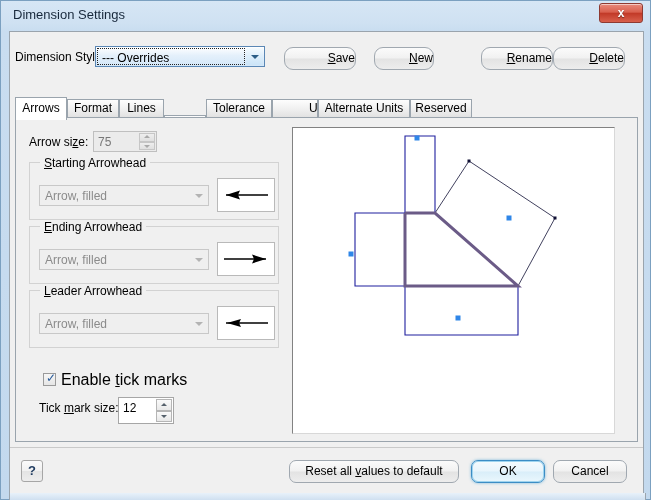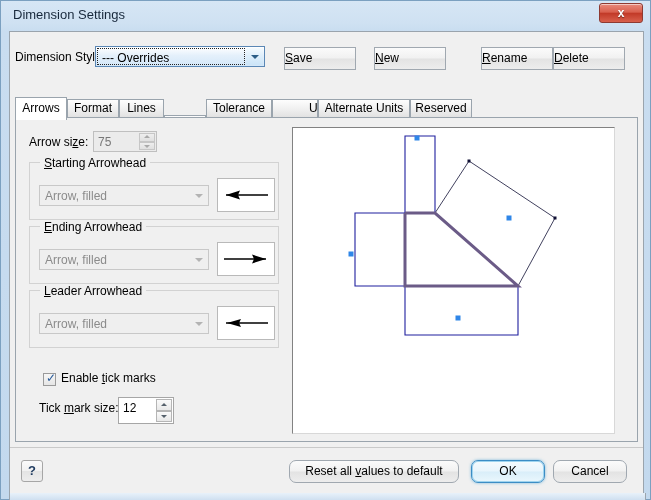--- a/index.html
+++ b/index.html
@@ -101,24 +101,24 @@
     border-right: 4px solid transparent;
     border-top: 4px solid #2b5d86;
   }
 
   
   .top-btn {
     position: absolute; top: 46px;
     height: 23px;
     box-sizing: border-box;
     border: 1px solid #a0a8b0;
-    border-radius: 0;
+    border-radius: 9px;
     background: linear-gradient(to bottom, #fbfbfb 0%, #f1f1f1 48%, #e3e3e3 52%, #ededed 100%);
     font-size: 12px; color: #000;
-    text-align: left; line-height: 21px;
+    text-align: right; line-height: 21px;
     cursor: pointer;
   }
   .top-btn u { text-decoration: underline; }
 
   
   #tabstrip {
     position: absolute; left: 14px; top: 96px;
     height: 21px;
   }
   .tab {
@@ -248,21 +248,21 @@
     border: 1px solid #9a9a9a;
     background: linear-gradient(to bottom, #f6f6f6, #e6e6e6);
     cursor: pointer;
   }
   #chk-enable .tick {
     position: absolute; left: 2px; top: -2px;
     font-size: 12px; color: #2c5d9b; line-height: 13px;
   }
   #chk-enable-label {
     position: absolute; left: 60px; top: 370px;
-    font-size: 12px; color: #000; cursor: pointer;
+    font-size: 16px; color: #000; cursor: pointer;
   }
   #tickmark-label {
     position: absolute; left: 38px; top: 400px;
     font-size: 12px; color: #000;
   }
 
   
   #preview {
     position: absolute;
     left: 291px; top: 126px;
@@ -334,21 +334,21 @@
   <div id="style-combo">
     <div id="style-combo-inner">
       <div id="style-combo-value">--- Overrides</div>
     </div>
     <div id="style-combo-arrow">
       <div class="arrow-down"></div>
     </div>
   </div>
   <div id="style-buttons">
       <div class="top-btn" style="left: 283px; width: 72px;"><u>S</u>ave</div>
-      <div class="top-btn" style="left: 373px; width: 72px;"><u>N</u>ew</div>
+      <div class="top-btn" style="left: 373px; width: 60px;"><u>N</u>ew</div>
       <div class="top-btn" style="left: 462px; width: 72px; margin-left: 18px;"><u>R</u>ename</div>
       <div class="top-btn" style="left: 552px; width: 72px;"><u>D</u>elete</div>
     </div>
 
   <div id="tabstrip">
       <div class="tab active" style="left: 0px; width: 52px;"><span>Arrows</span></div>
       <div class="tab" style="left: 52px; width: 52px;"><span>Format</span></div>
       <div class="tab" style="left: 104px; width: 45px;"><span>Lines</span></div>
       <div class="tab" style="left: 149px; width: 42px; margin-top: 16px;"><span>Text</span></div>
       <div class="tab" style="left: 191px; width: 66px;"><span>Tolerance</span></div>

